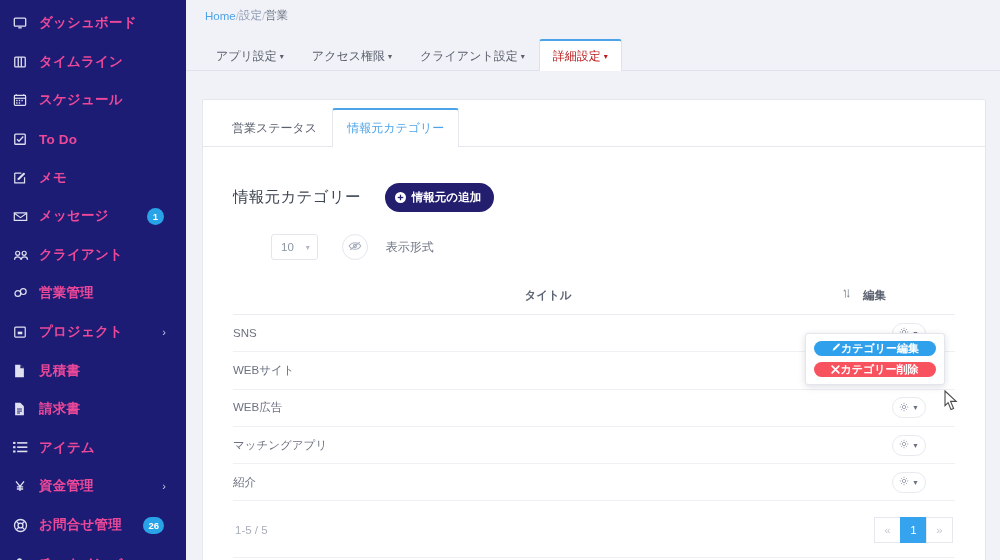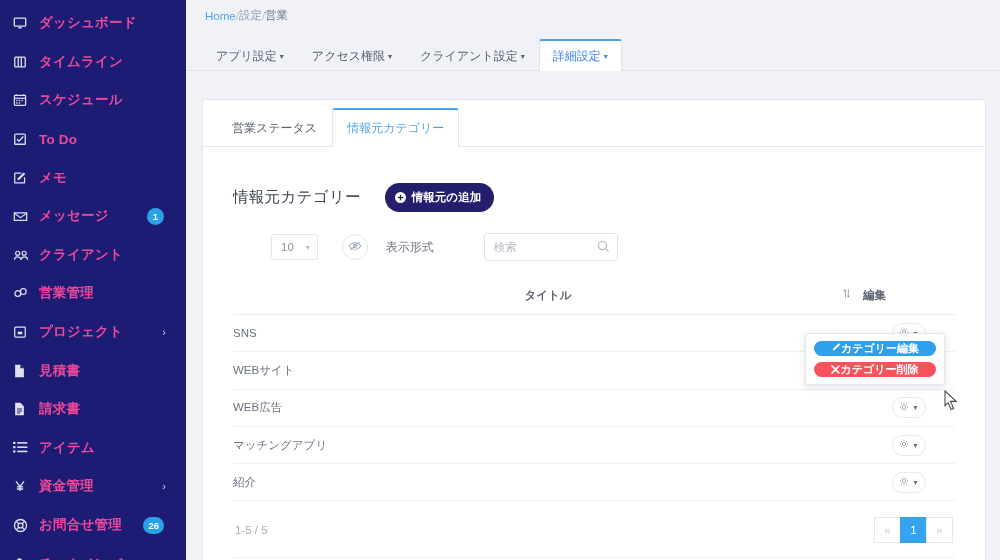--- a/index.html
+++ b/index.html
@@ -90,21 +90,21 @@
     cursor: pointer;
     border: 1px solid transparent;
     border-bottom: none;
     margin-bottom: -1px;
     white-space: nowrap;
     line-height: 1.2;
   }
   .tab .cr { font-size: 8px; margin-left: 3px; position: relative; top: -1px; }
   .tab.active {
     background: #ffffff;
-    color: #3b82f6;
+    color: #b91c1c;
     border-color: #dfe2ea;
     border-top: 2px solid #4da3e8;
     border-radius: 3px 3px 0 0;
     padding-top: 8px;
   }
 
   
   .card {
     position: absolute;
     left: 16px; right: 14px; top: 99px;
@@ -493,29 +493,20 @@
           <div class="eye-btn">
             <span>
               <svg width="14" height="12" viewBox="0 0 16 14" fill="none" stroke="currentColor" stroke-width="1.2">
                 <path d="M1.2 7S3.6 3.1 8 3.1 14.8 7 14.8 7 12.4 10.9 8 10.9 1.2 7 1.2 7z"></path>
                 <circle cx="8" cy="7" r="1.9"></circle>
                 <path d="M2.4 11.6L13.6 2.4" stroke-width="1.3"></path>
               </svg>
             </span>
           </div>
           <div class="display-label">表示形式</div>
-          <div class="search-wrap">
-            <input class="search-input" type="text" value="" placeholder="検索" style="">
-            <span class="search-ico">
-              <svg width="13" height="13" viewBox="0 0 14 14" fill="none" stroke="currentColor" stroke-width="1.3">
-                  <circle cx="6" cy="6" r="4.4"></circle>
-                  <path d="M9.3 9.3l3.2 3.2"></path>
-                </svg>
-            </span>
-          </div>
         </div>
 
         <table class="tbl">
           <thead>
             <tr>
               <th class="col-title">
                 <span>タイトル</span>
                 <span class="sort-ico">
                   <svg width="9" height="11" viewBox="0 0 10 12" fill="currentColor">
                       <path d="M3 1.2l1.7 2.4H1.3z"></path>

